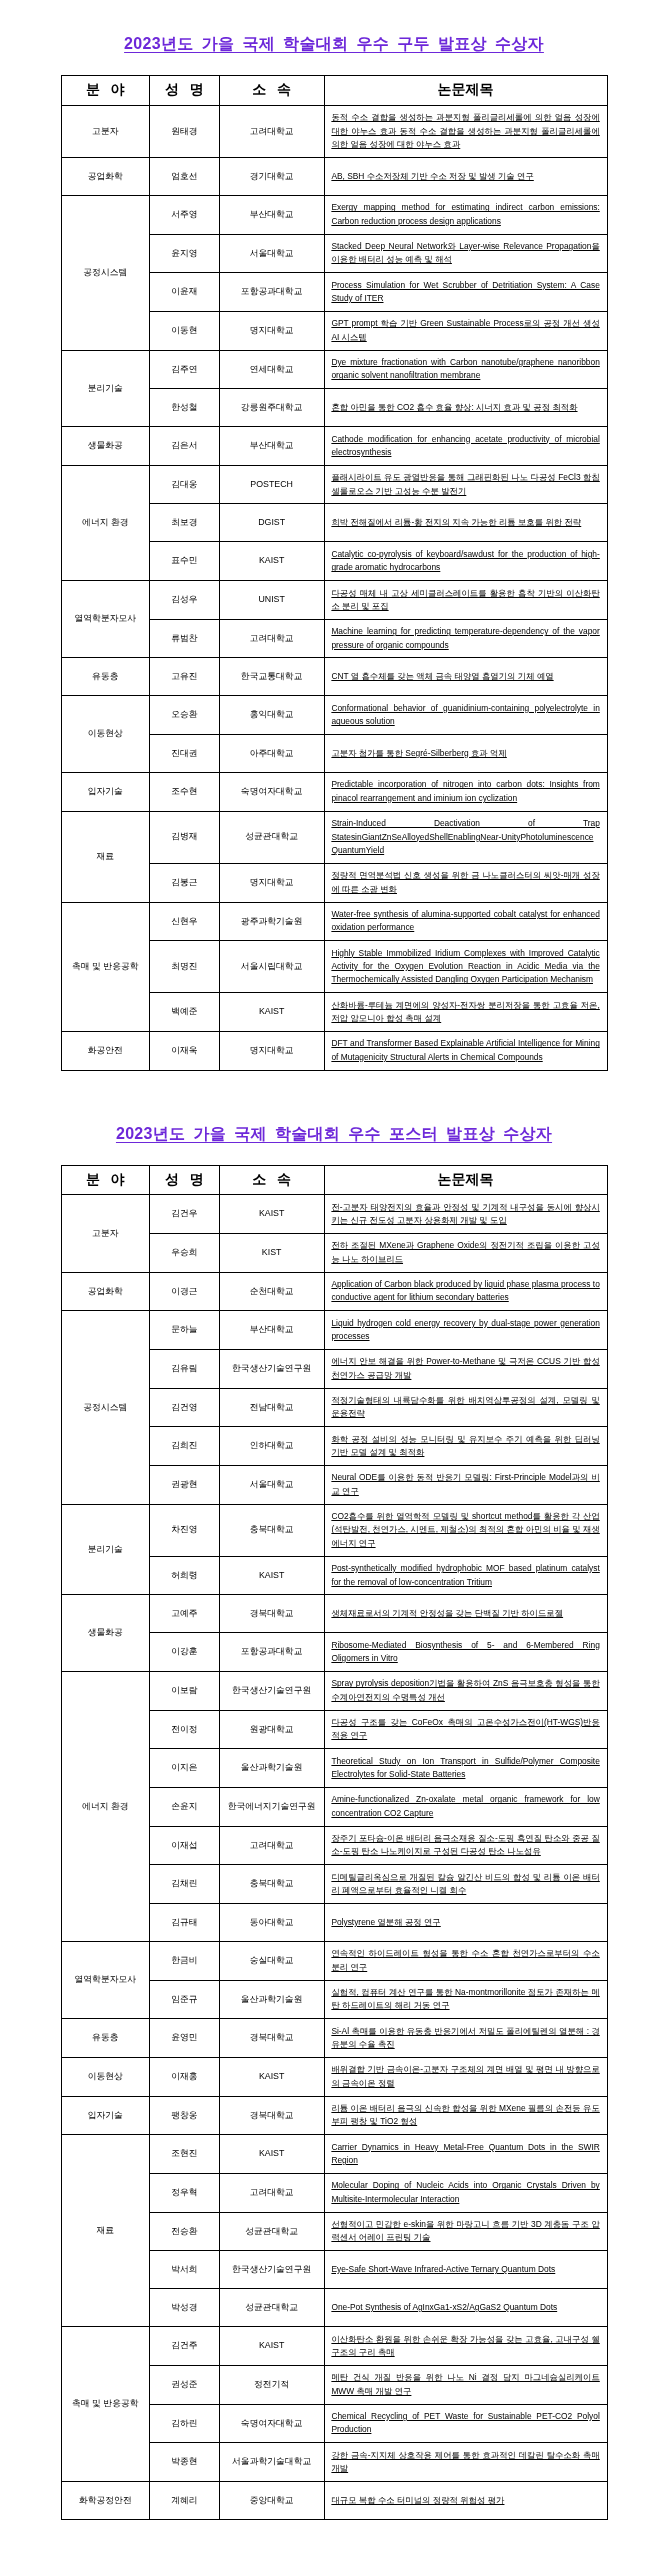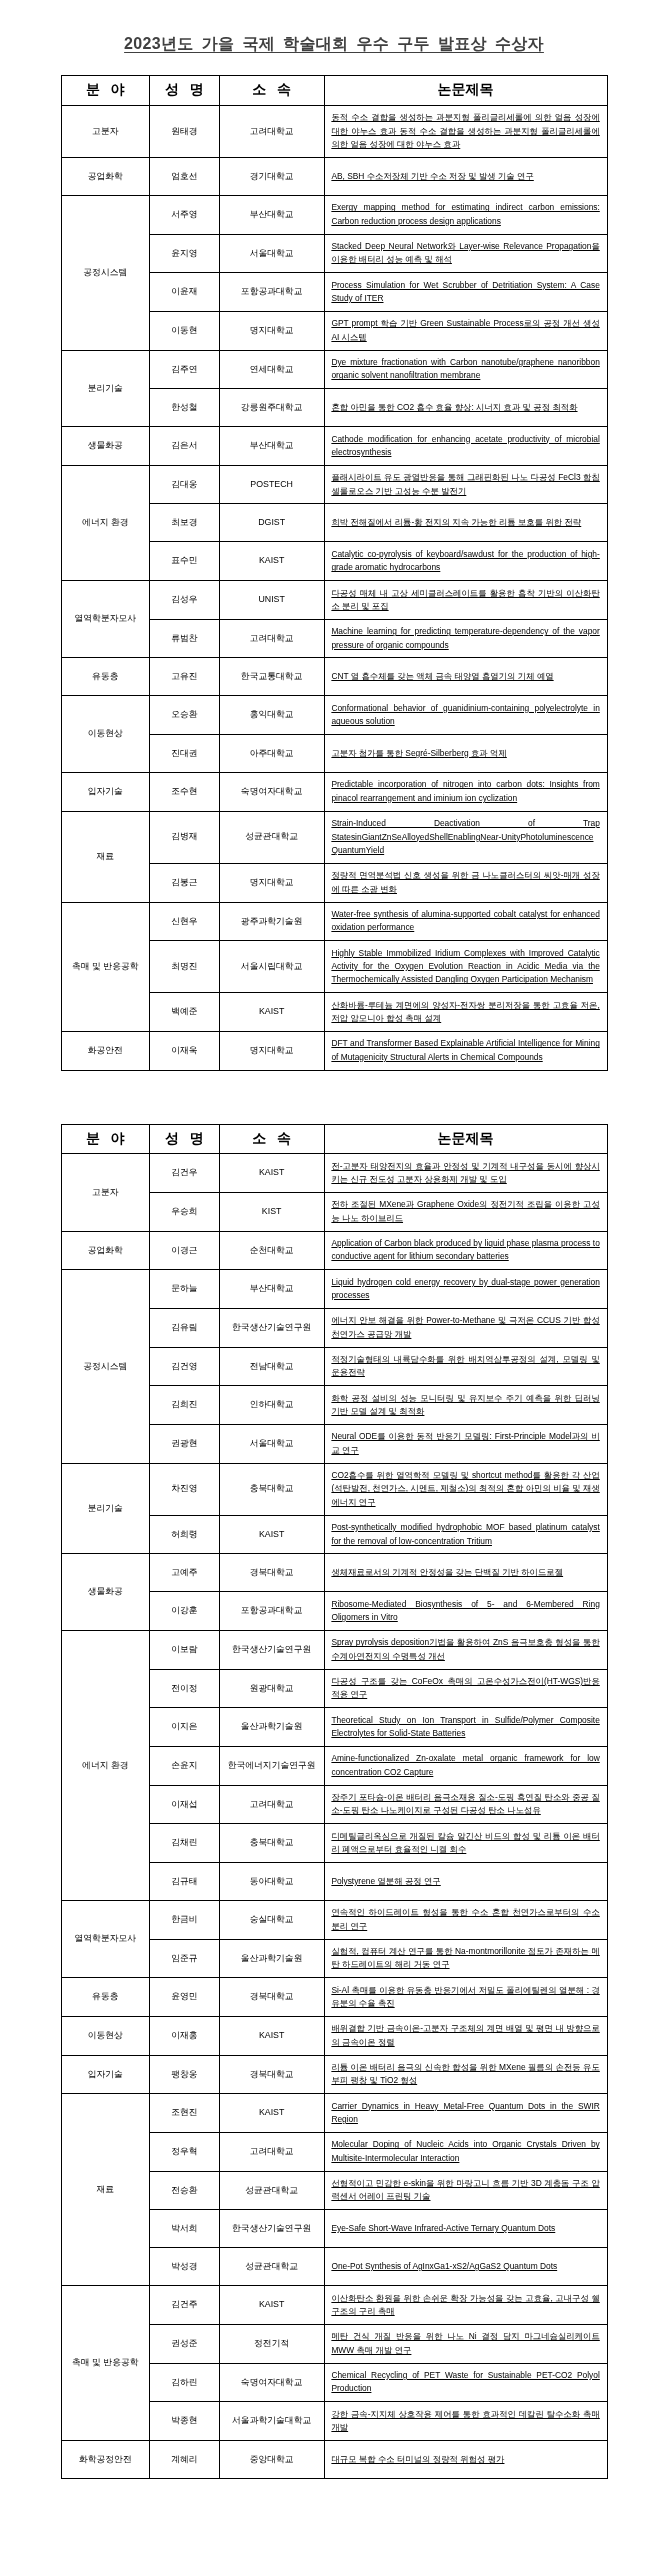--- a/index.html
+++ b/index.html
@@ -3,21 +3,21 @@
 <meta charset="utf-8">
 <style>
   html, body { margin: 0; padding: 0; background: #ffffff; color: #000000; }
   body { font-family: "Liberation Sans", "DejaVu Sans", sans-serif; }
   .page { width: 668px; margin: 0 auto; padding: 34px 0 54px; box-sizing: border-box; background: #ffffff; }
   .sheet { width: 547px; margin: 0 auto; }
   .award-title {
     font-size: 16px; font-weight: 700; text-align: center;
     text-decoration: underline; text-underline-offset: 3.4px;
     word-spacing: 3.4px; letter-spacing: 0.3px;
-    margin: 0 0 20px 0; color: #404040;
+    margin: 0 0 20px 0; color: #6d28d9;
   }
   .section-poster { margin-top: 53px; }
   table.award-table {
     width: 100%; border-collapse: collapse; table-layout: fixed;
     font-size: 8.8px; color: #000000;
   }
   table.award-table th {
     border: 1.3px solid #000000; font-size: 14px; font-weight: 700;
     padding: 5.4px 1.3px; word-spacing: 6.7px; height: 15px;
   }
@@ -182,20 +182,21 @@
               <td class="field" rowspan="1">화공안전</td>
               <td class="name">이재욱</td>
               <td class="affiliation">명지대학교</td>
               <td class="title">DFT and Transformer Based Explainable Artificial Intelligence for Mining of Mutagenicity Structural Alerts in Chemical Compounds</td>
             </tr>
           </tbody>
         </table>
     </section>
 
     <section class="section-poster">
+      <h1 class="award-title">2023년도 가을 국제 학술대회 우수 포스터 발표상 수상자</h1>
       <table class="award-table">
           <thead>
             <tr>
               <th style="width: 16%;">분 야</th>
               <th style="width: 12.4%;">성 명</th>
               <th style="width: 19.1%;">소 속</th>
               <th style="width: 52.5%;">논문제목</th>
             </tr>
           </thead>
           <tbody>

